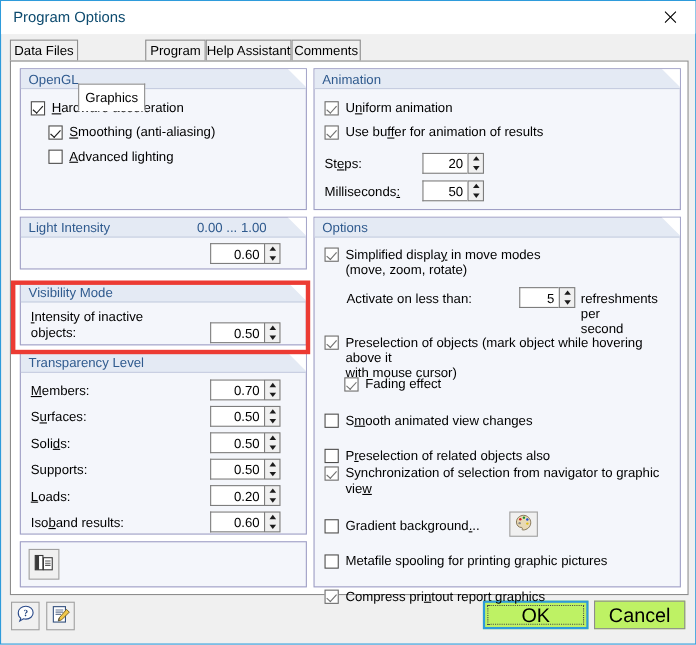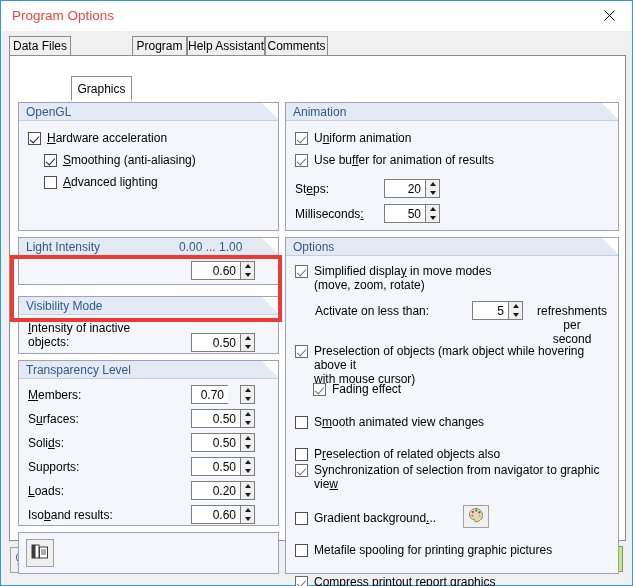--- a/index.html
+++ b/index.html
@@ -11,21 +11,21 @@
   }
   .window{
     position:relative;width:633px;height:586px;box-sizing:border-box;
     border:1px solid #2e9bdb;background:#f0f0f0;
   }
   
   .titlebar{
     position:absolute;left:0;top:0;right:0;height:30px;background:#ffffff;
   }
   .title-text{
-    position:absolute;left:11px;top:7px;font-size:13.5px;color:#ef4444;
+    position:absolute;left:11px;top:7px;font-size:13.5px;color:#0c4a6e;
     white-space:nowrap;
   }
   .close-btn{
     position:absolute;right:0;top:0;width:45px;height:29px;
     display:flex;align-items:center;justify-content:center;background:#ffffff;
     cursor:default;
   }
   .close-btn svg{display:block;}
   
   .tabstrip{
@@ -43,21 +43,21 @@
   }
   
   .tabpage{
     position:absolute;left:8px;top:54px;width:617px;height:486px;
     box-sizing:border-box;border:1px solid #8d8d8d;background:#ffffff;
     z-index:1;
   }
   
   .group{
     position:absolute;box-sizing:border-box;
-    border:1px solid #9f9fc5;background:#f4f6fb;margin-top:40px;
+    border:1px solid #9f9fc5;background:#f4f6fb;
   }
   .group-header{
     position:absolute;left:0;top:0;right:0;height:17px;
     background:#e4eaf4;border-bottom:1px solid #c6cde0;
     overflow:hidden;
   }
   .group-header:after{
     content:"";position:absolute;right:-1px;top:-1px;
     border-top:18px solid #ffffff;border-left:18px solid transparent;
   }
@@ -251,21 +251,21 @@
         </div>
       </div>
     </div>
 
     <div class="group" style="left:8px;top:264px;width:261px;height:166px;">
       <div class="group-header"></div>
       <div class="group-title">Transparency Level</div>
       <div class="group-body">
 
         <div class="lbl" style="left:9px;top:10px;"><u>M</u>embers:</div>
-        <div class="spin" style="left:172px;top:7px;width:64px;gap:12px;">
+        <div class="spin" style="left:172px;top:7px;width:64px;">
           <div class="spin-field">0.70</div>
           <div class="spin-btns">
             <div class="spin-up"></div>
             <div class="spin-dn"></div>
           </div>
         </div>
 
         <div class="lbl" style="left:9px;top:34px;">S<u>u</u>rfaces:</div>
         <div class="spin" style="left:172px;top:31px;width:64px;">
           <div class="spin-field">0.50</div>
@@ -337,21 +337,21 @@
         </div>
 
         <div class="lbl" style="left:29px;top:49px;">Activate on less than:</div>
         <div class="spin" style="left:186px;top:46px;width:51px;">
           <div class="spin-field">5</div>
           <div class="spin-btns">
             <div class="spin-up"></div>
             <div class="spin-dn"></div>
           </div>
         </div>
-        <div class="lbl" style="left:242px;top:49px;text-align:center;width:88px;">refreshments per
+        <div class="lbl" style="left:242px;top:49px;text-align:left;width:88px;">refreshments per
 second</div>
 
         <div class="cb" style="left:9px;top:89px;">
           <span class="cbox checked dim"></span>
           <span class="cb-label">Preselection of ob<u>j</u>ects (mark object while hovering above it<br>with mouse cursor)</span>
         </div>
 
         <div class="cb" style="left:27px;top:127px;">
           <span class="cbox checked dim"></span>
           <span class="cb-label">Fading effect</span>

